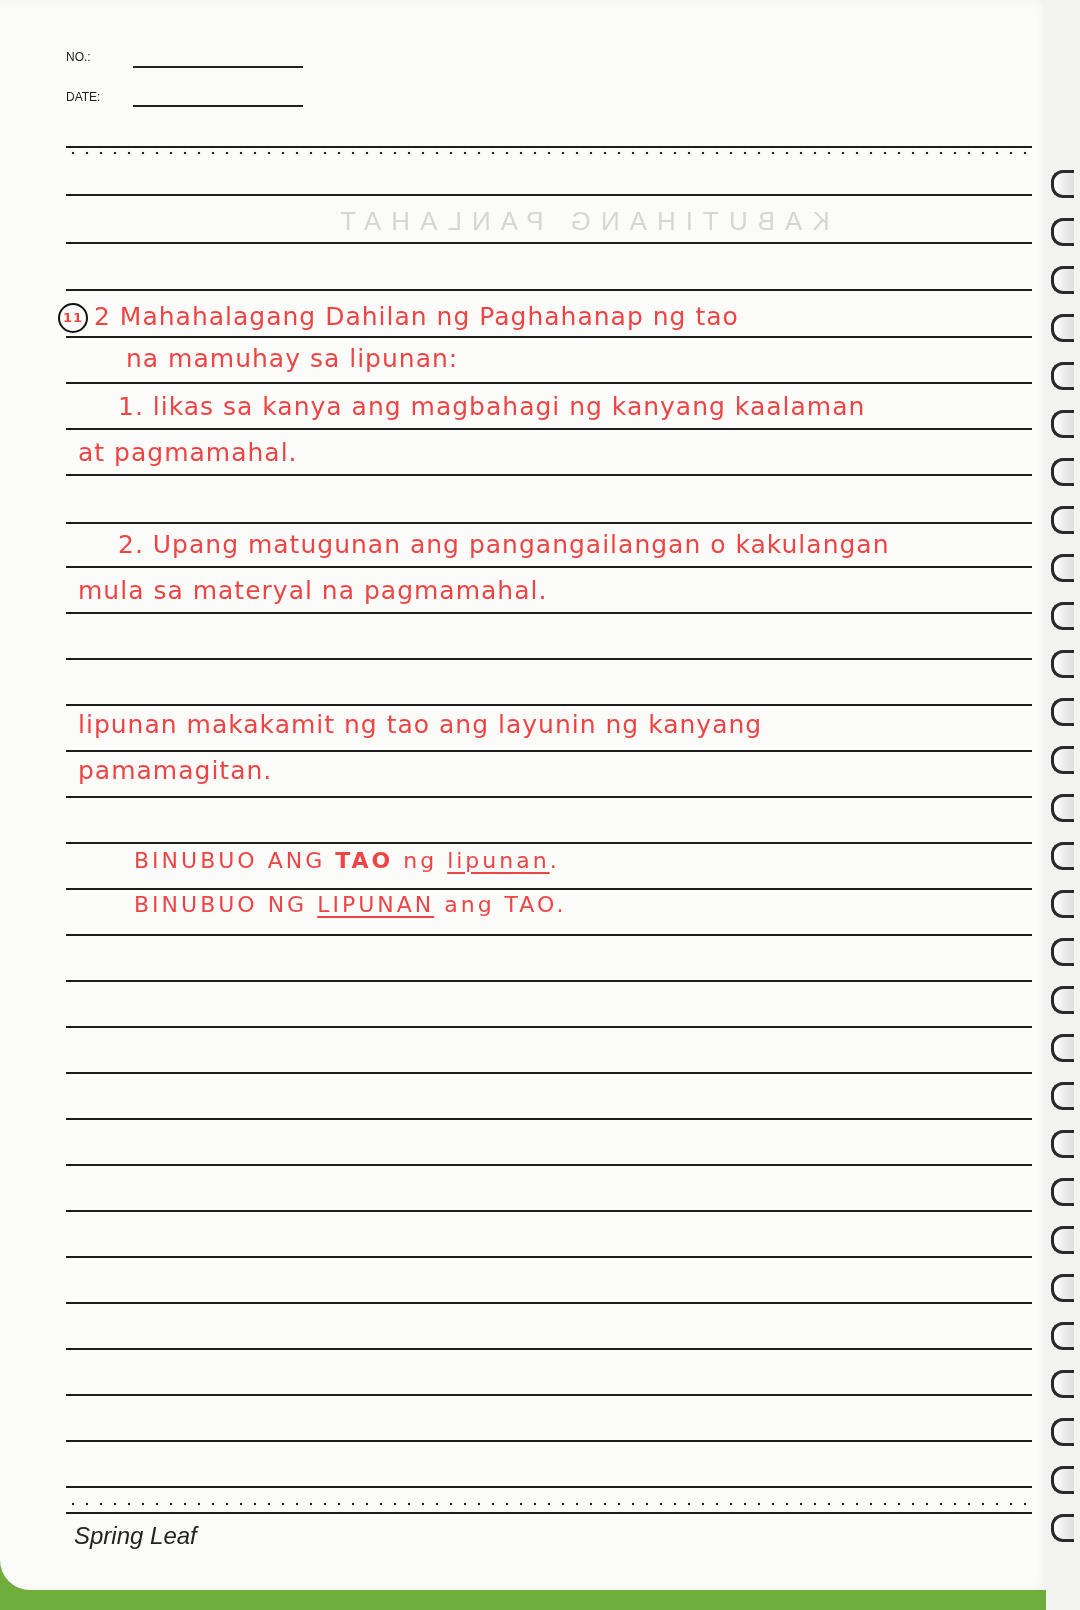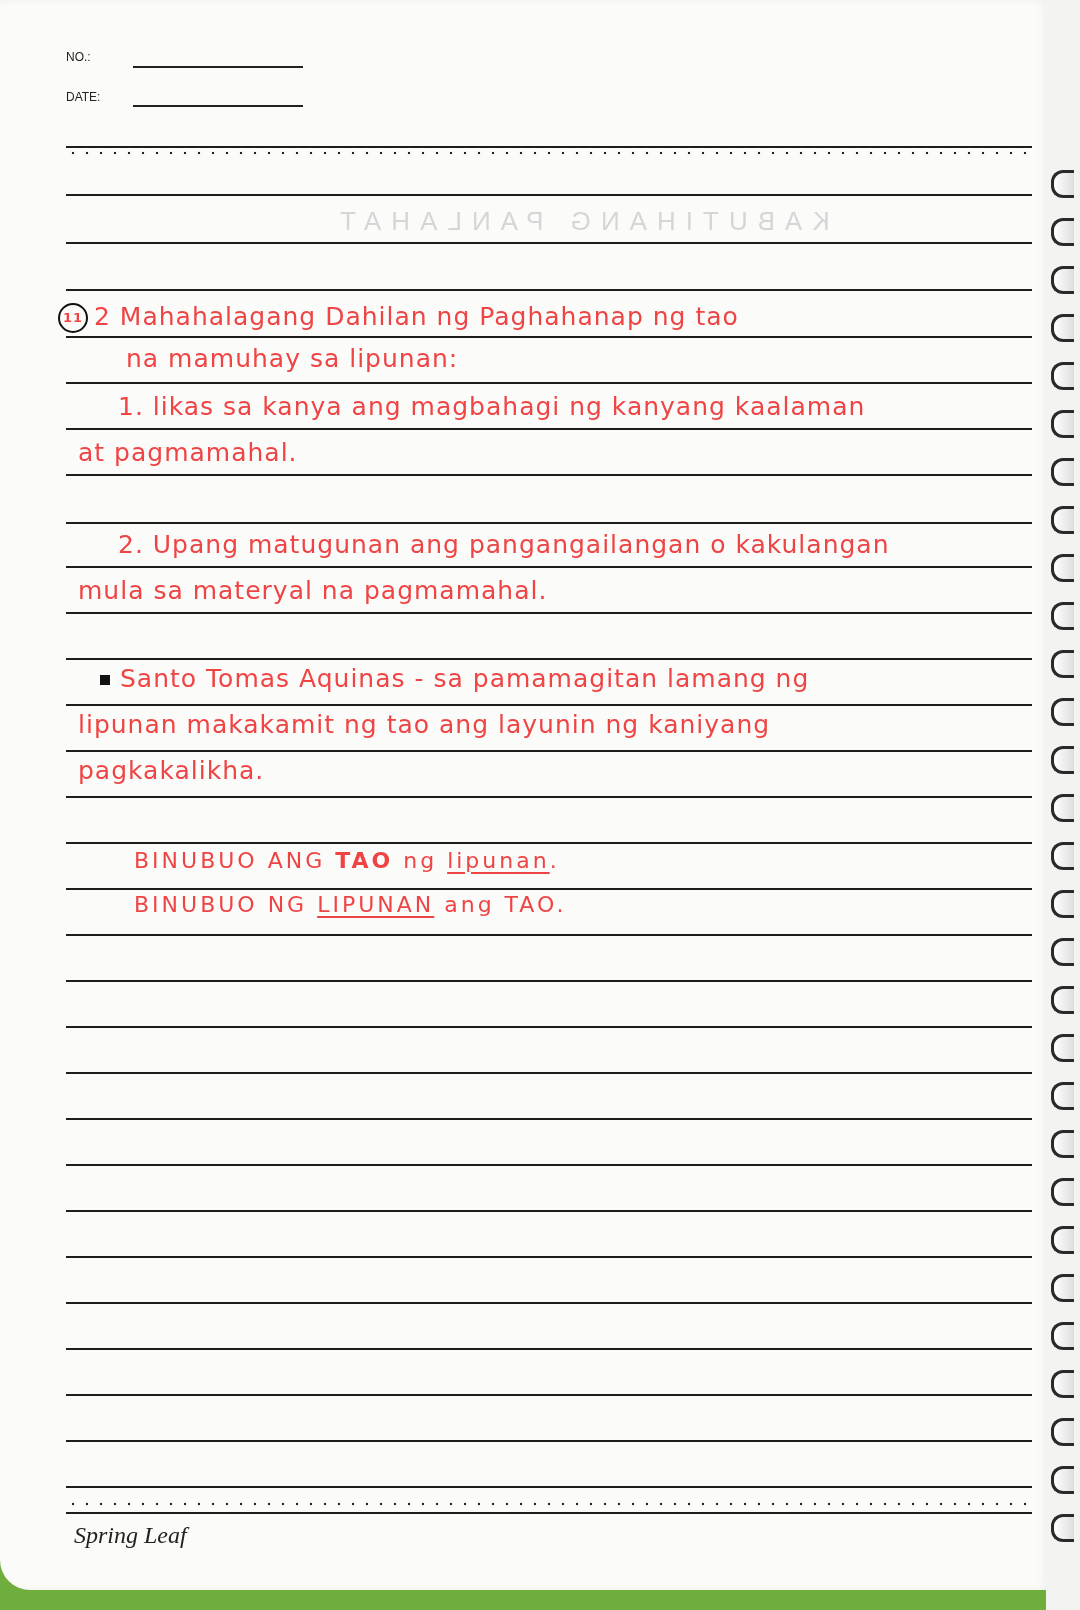--- a/index.html
+++ b/index.html
@@ -45,21 +45,21 @@
   .num-circle {
     display: inline-block; width: 26px; height: 26px; border: 2.5px solid #111;
     border-radius: 50%; font-size: 13px; text-align: center; line-height: 26px;
     font-weight: bold; vertical-align: middle; margin-right: 6px;
   }
   .square-bullet {
     display: inline-block; width: 10px; height: 10px; background: #111;
     margin-right: 10px; vertical-align: middle;
   }
   .brand {
-    position: absolute; left: 74px; top: 1522px; font-family: Liberation Serif, serif;
+    position: absolute; left: 74px; top: 1522px; font-family: Liberation Sans, sans-serif;
     font-style: italic; font-size: 24px; color: #222;
   }
 </style>
 </head>
 <body>
 
 <div class="page">
 
   <span class="hdr-label" style="top:50px">NO.:</span>
   <div class="hdr-line" style="top:66px"></div>
@@ -108,25 +108,22 @@
     <span class="num-circle">11</span><span>2 Mahahalagang Dahilan ng Paghahanap ng tao</span>
   </div>
   <div class="hw" style="left:78px; top:344px;margin-left:48px;">na mamuhay sa lipunan:</div>
 
   <div class="hw" style="left:118px; top:392px;">1. likas sa kanya ang magbahagi ng kanyang kaalaman</div>
   <div class="hw" style="left:78px; top:438px;">at pagmamahal.</div>
 
   <div class="hw" style="left:118px; top:530px;">2. Upang matugunan ang pangangailangan o kakulangan</div>
   <div class="hw" style="left:78px; top:576px;">mula sa materyal na pagmamahal.</div>
 
-  <div class="hw" style="left:100px; top:664px;">
-    <span class="square-bullet"></span><span>Santo Tomas Aquinas - sa pamamagitan lamang ng</span>
-  </div>
-  <div class="hw" style="left:78px; top:710px;">lipunan makakamit ng tao ang layunin ng kaniyang</div>
-  <div class="hw" style="left:78px; top:756px;">pagkakalikha.</div>
+  <div class="hw" style="left:78px; top:710px;">lipunan makakamit ng tao ang layunin ng kanyang</div>
+  <div class="hw" style="left:78px; top:756px;">pamamagitan.</div>
 
   <div class="hw caps" style="left:134px; top:848px;">
     <span>BINUBUO ANG </span><b>TAO</b><span> ng </span><span class="u">lipunan</span><span>.</span>
   </div>
   <div class="hw caps" style="left:134px; top:892px;">
     <span>BINUBUO NG </span><span class="u">LIPUNAN</span><span> ang TAO.</span>
   </div>
 
 
   <div class="brand">Spring Leaf</div>

